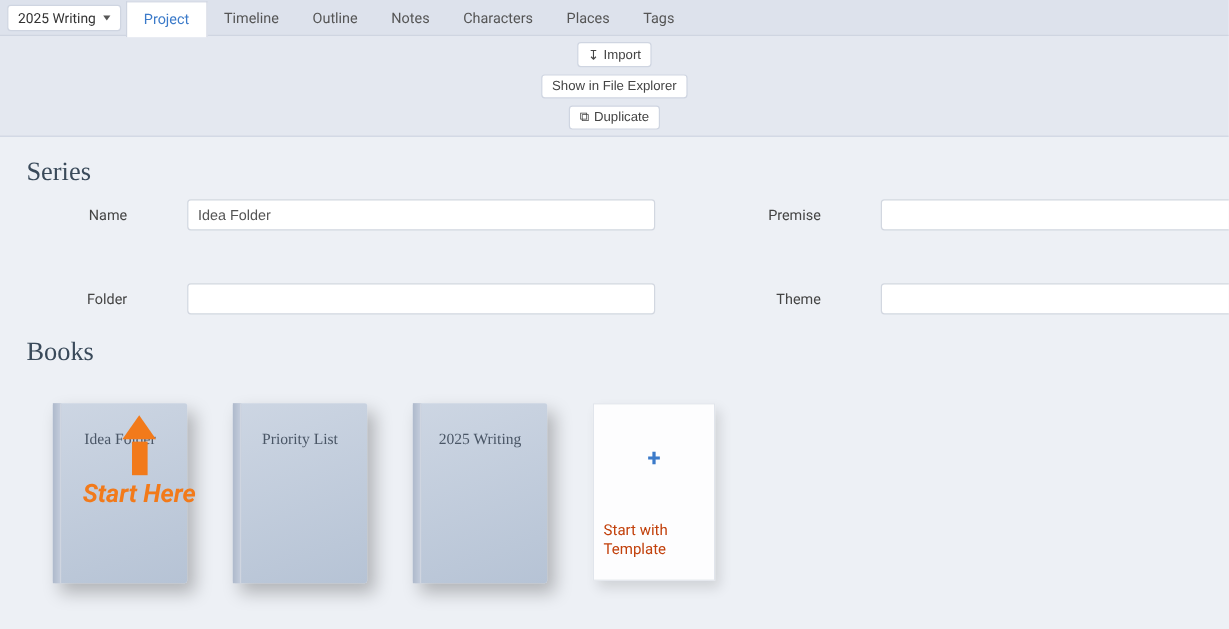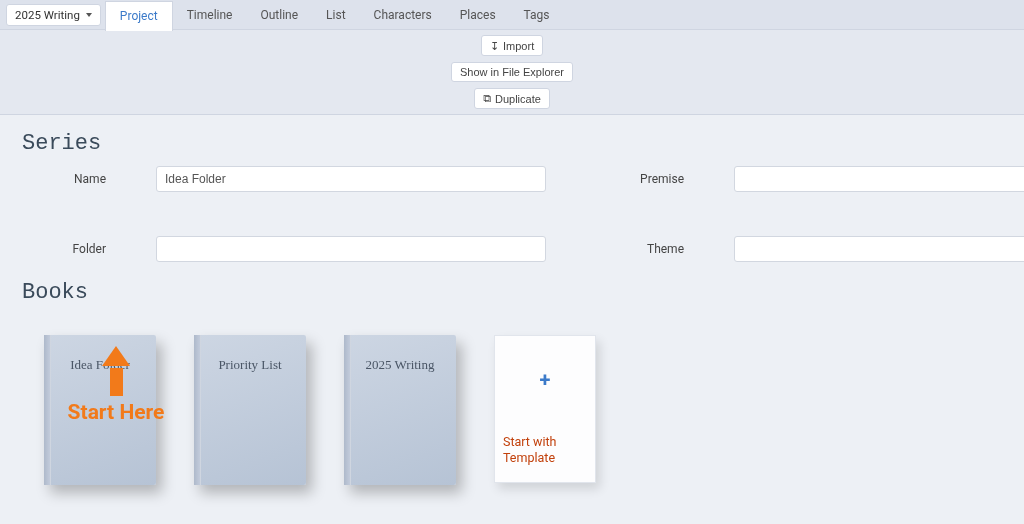--- a/index.html
+++ b/index.html
@@ -92,21 +92,21 @@
   .icon-duplicate::before {
     content: "⧉";
     font-size: 11px;
   }
 
   
   .content {
     padding: 10px 22px;
   }
   h2.section-heading {
-    font-family: Liberation Mono, monospace;
+    font-family: Liberation Serif, serif;
     font-weight: normal;
     font-size: 22px;
     color: #3a4a5a;
     margin: 6px 0 10px 0;
   }
 
   
   .series-form {
     display: grid;
     grid-template-columns: 90px 390px 100px 390px;
@@ -210,41 +210,42 @@
   .arrow-stem {
     width: 13px;
     height: 28px;
     background: #f27a1a;
     margin: -2px auto 4px auto;
   }
   .annotation-text {
     color: #f27a1a;
     font-weight: 700;
     font-size: 21px;
+    font-style: italic;
   }
 </style>
 </head>
 <body>
 
 <div class="topbar">
   <div class="project-dropdown">
     <span>2025 Writing</span>
     <span class="caret-down"></span>
   </div>
   <div class="tab active">
       <span>Project</span>
     </div>
   <div class="tab">
       <span>Timeline</span>
     </div>
   <div class="tab">
       <span>Outline</span>
     </div>
   <div class="tab">
-      <span>List</span>
+      <span>Notes</span>
     </div>
   <div class="tab">
       <span>Characters</span>
     </div>
   <div class="tab">
       <span>Places</span>
     </div>
   <div class="tab">
       <span>Tags</span>
     </div>

